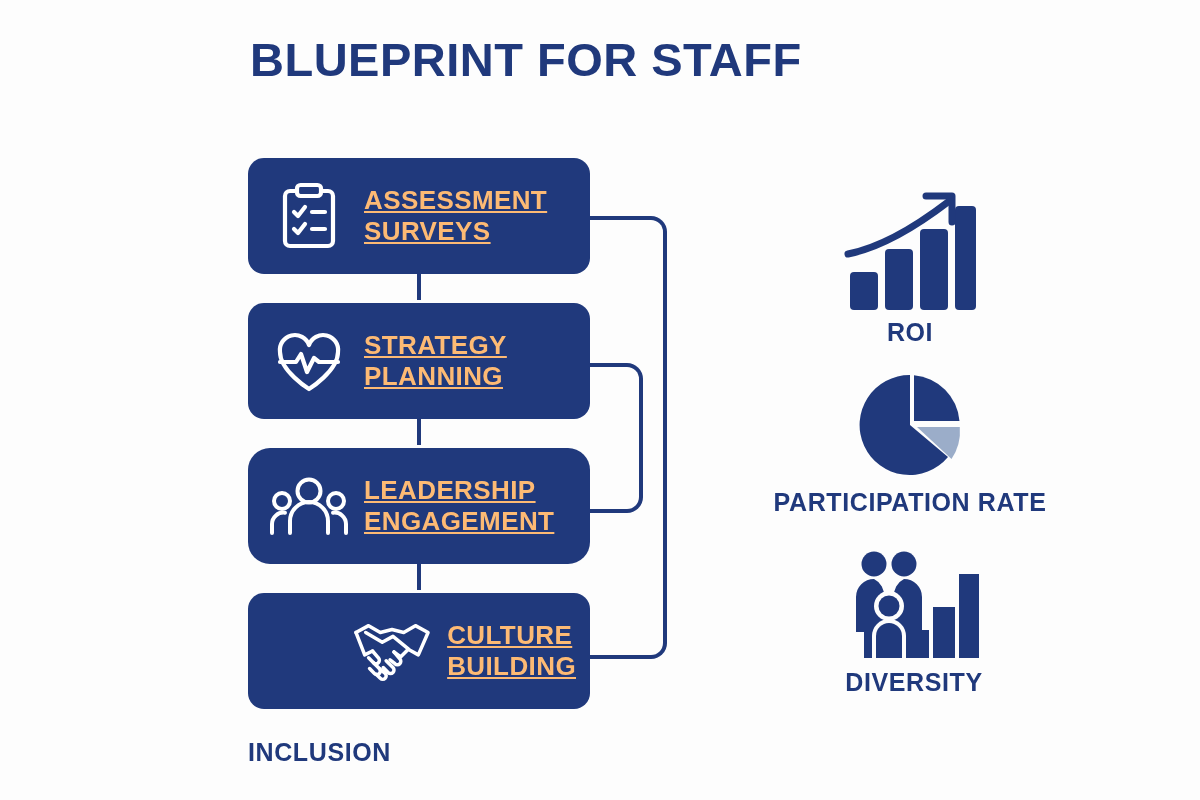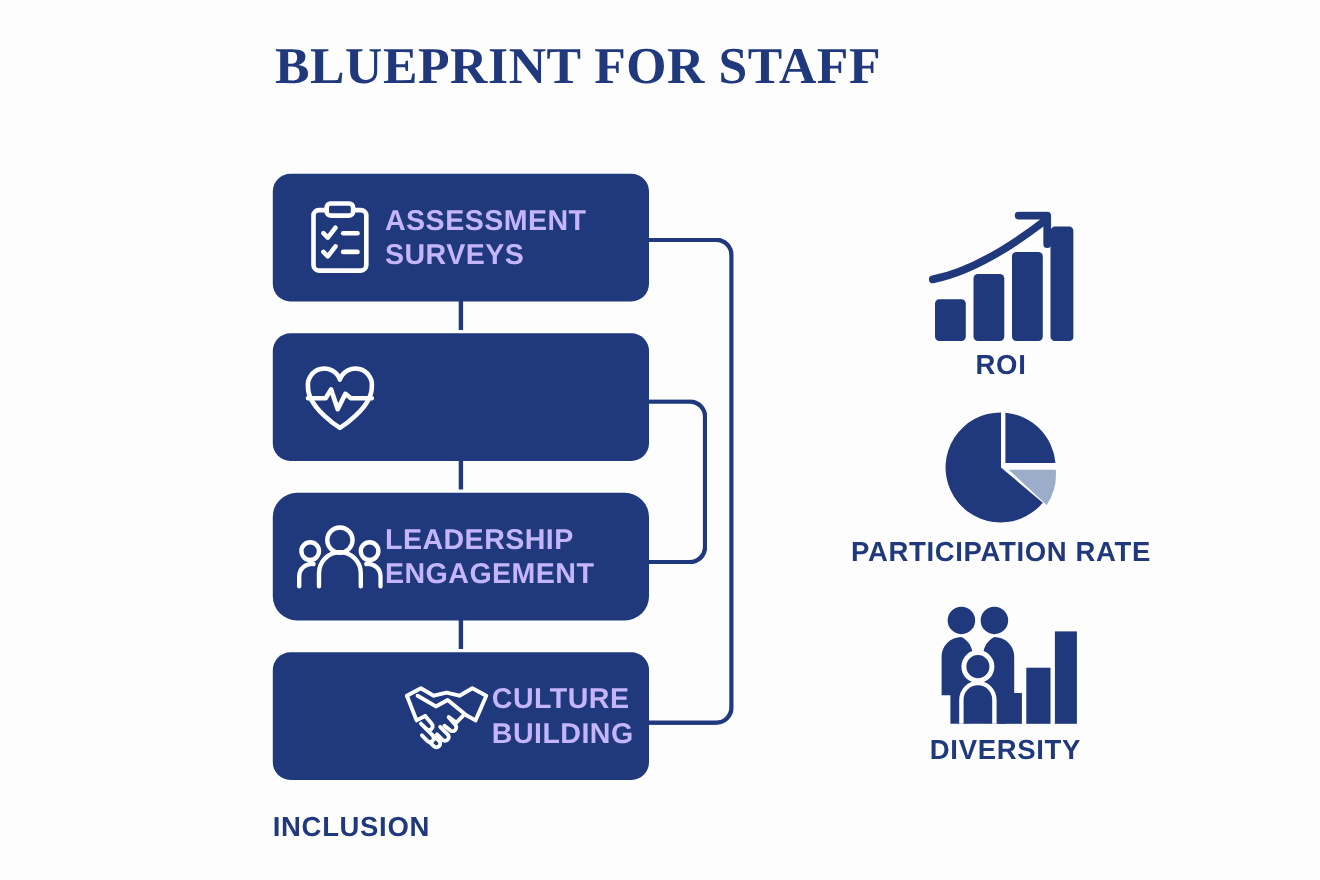--- a/index.html
+++ b/index.html
@@ -21,21 +21,20 @@
     position: absolute;
     left: 250px;
     top: 34px;
     width: 640px;
     color: #20397c;
     font-size: 47px;
     font-weight: bold;
     letter-spacing: 0.5px;
     line-height: 1.12;
     text-transform: uppercase;
-    font-family: Liberation Serif, serif;
   }
   #title .tline { display: block; white-space: nowrap; }
 
   
   .flow-box {
     position: absolute;
     left: 248px;
     width: 342px;
     height: 116px;
     background: #20397c;
@@ -48,27 +47,28 @@
   .flow-icon {
     width: 78px;
     height: 78px;
     flex: 0 0 78px;
     display: flex;
     align-items: center;
     justify-content: center;
   }
   .flow-icon svg { display: block; }
   .flow-label {
-    color: #c4b5fd;
+    color: #fdba74;
     font-size: 26px;
     font-weight: bold;
     line-height: 1.18;
     letter-spacing: 0.4px;
     text-transform: uppercase;
-    margin-left: 2px;
+    margin-left: 16px;
+    text-decoration: underline;
   }
   .flow-label .lline { display: block; white-space: nowrap; }
 
   
   .v-connector {
     position: absolute;
     left: 417px;
     width: 4px;
     background: #20397c;
   }
@@ -151,20 +151,24 @@
       <span class="lline">SURVEYS</span>
     </span>
   </div>
 
   <div class="flow-box" style="top:303px;">
     <span class="flow-icon">
       <svg width="74" height="74" viewBox="0 0 74 74" fill="none" stroke="#ffffff" stroke-width="4.2" stroke-linecap="round" stroke-linejoin="round">
         <path d="M37 65 C37 65 8 47 8 28 A15 15 0 0 1 37 21 A15 15 0 0 1 66 28 C66 47 37 65 37 65 Z"></path>
         <polyline points="8,38 24,38 29,30 35,48 42,34 47,38 66,38"></polyline>
       </svg>
+    </span>
+    <span class="flow-label">
+      <span class="lline">STRATEGY</span>
+      <span class="lline">PLANNING</span>
     </span>
   </div>
 
   <div class="flow-box" style="top:448px;border-radius:22px;">
     <span class="flow-icon">
       <svg width="78" height="70" viewBox="0 0 78 70" fill="none" stroke="#ffffff" stroke-width="4" stroke-linecap="round" stroke-linejoin="round">
         <circle cx="39" cy="20" r="11.5"></circle>
         <path d="M20 62 V50 a19 19 0 0 1 38 0 V62"></path>
         <circle cx="12" cy="30" r="8"></circle>
         <path d="M2 62 V53 a11.5 11.5 0 0 1 13 -11.3"></path>

